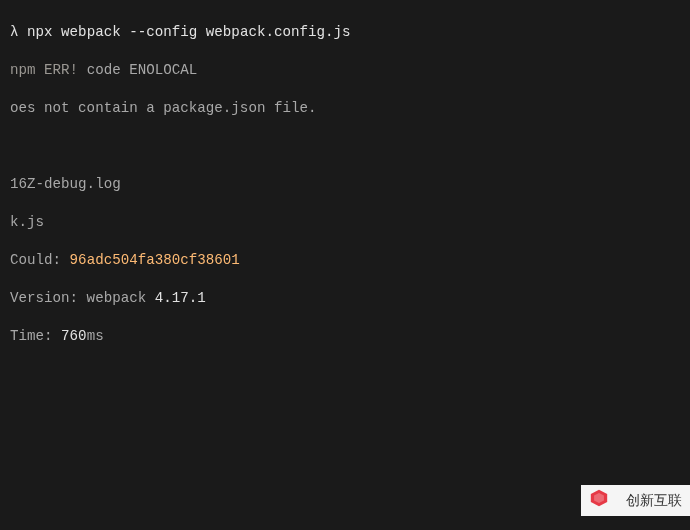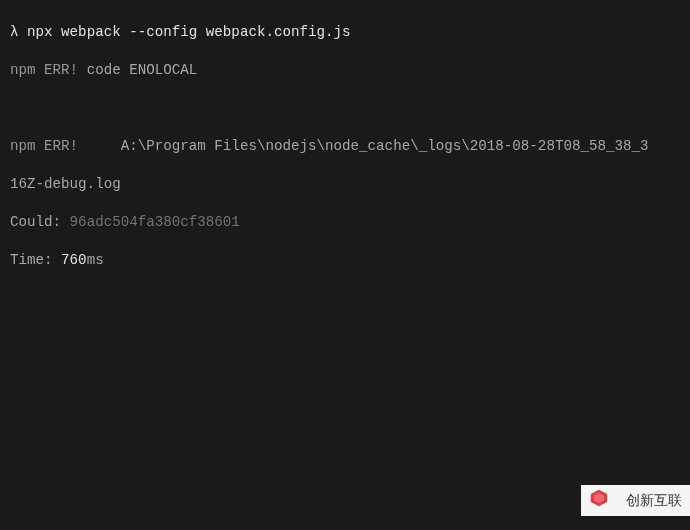--- a/index.html
+++ b/index.html
@@ -19,21 +19,21 @@
     white-space: pre;
     box-sizing: border-box;
     width: 690px;
     height: 530px;
     overflow: hidden;
   }
   .line { min-height: 19px; }
   .white { color: #e2e2e2; }
   .gray { color: #9a9792; }
   .dull { color: #a8a8a8; }
-  .purple { color: #737373; }
+  .purple { color: #fdba74; }
   .badge {
     position: absolute;
     right: 0;
     bottom: 14px;
     background: #f5f5f5;
     padding: 4px 8px;
     font-family: "Microsoft YaHei", sans-serif;
     font-size: 14px;
     color: #333;
     display: flex;
@@ -41,24 +41,26 @@
     gap: 17px;
   }
   .badge svg { width: 20px; height: 18px; }
 </style>
 </head>
 <body>
 
 <div class="terminal">
 <div class="line"><span class="white">λ</span><span class="white"> </span><span class="white">npx webpack --config webpack.config.js</span></div>
 <div class="line"><span class="gray">npm </span><span class="gray">ERR!</span><span class="dull"> code ENOLOCAL</span></div>
+<div class="line"><span class="dull">oes not contain a package.json file.</span></div>
 <div class="line"></div>
-<div class="line"><span class="gray">npm </span><span class="gray">ERR!</span><span class="dull">     A:\Program Files\nodejs\node_cache\_logs\2018-08-28T08_58_38_3</span></div>
 <div class="line"><span class="dull">16Z-debug.log</span></div>
+<div class="line"><span class="dull">k.js</span></div>
 <div class="line"><span class="dull">Could: </span><span class="purple">96adc504fa380cf38601</span></div>
+<div class="line"><span class="dull">Version: webpack </span><span class="white">4.17.1</span></div>
 <div class="line"><span class="dull">Time: </span><span class="white">760</span><span class="dull">ms</span></div>
 
 
 
 
 
 
 
 
 

